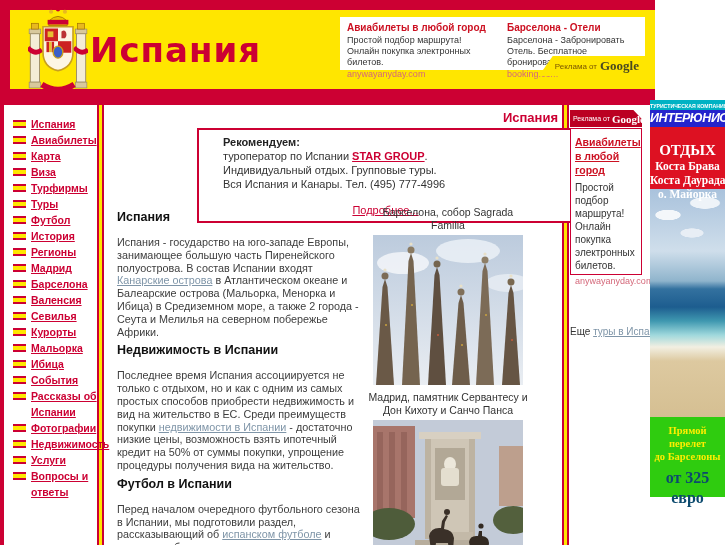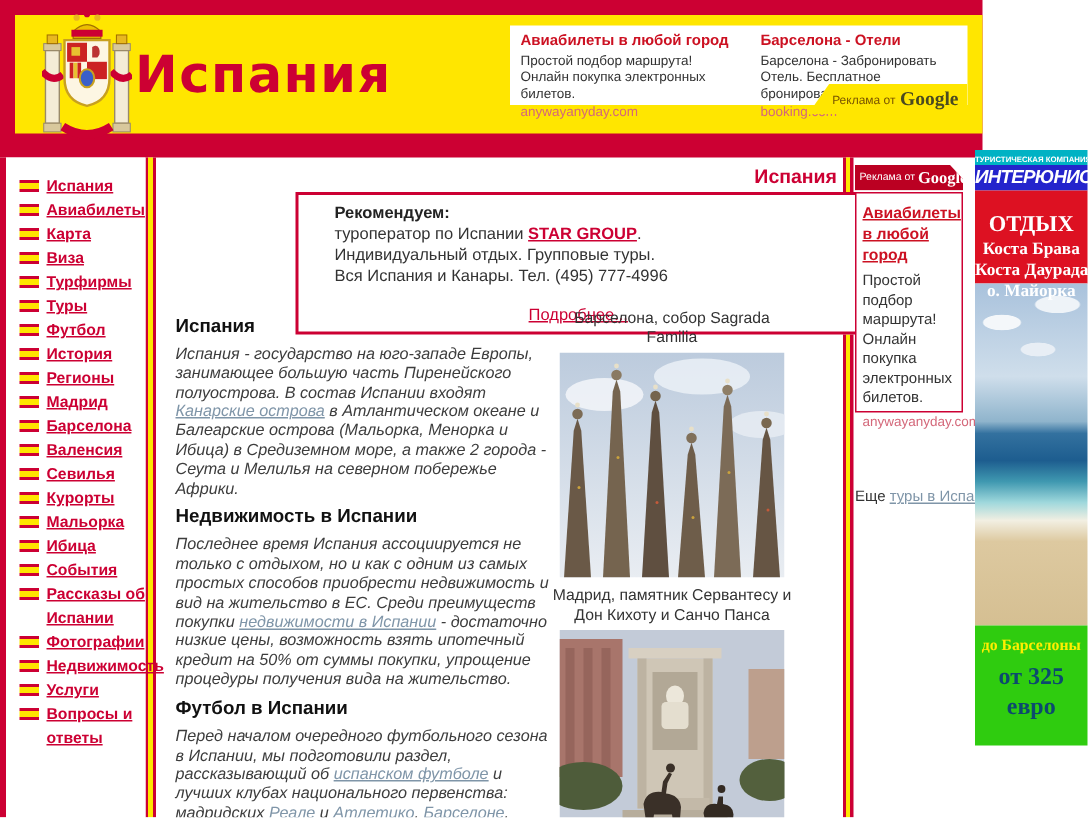--- a/index.html
+++ b/index.html
@@ -41,21 +41,21 @@
   .page-label{position:absolute;left:470px;top:110px;width:88px;text-align:right;font-size:13px;font-weight:bold;color:#cc0033;}
   .reco{position:absolute;left:197px;top:128px;width:325px;border:2px solid #cc0033;background:#fff;
     padding:5px 24px 4px;font-size:11px;line-height:14px;color:#333;}
   .reco b{color:#222;}
   .reco .rlink{color:#cc0033;font-weight:bold;text-decoration:underline;}
   .reco .more{text-align:center;margin-top:12px;}
   .reco .more a{color:#cc0033;text-decoration:underline;}
 
   .text-col{position:absolute;left:117px;top:211px;width:250px;font-size:10.8px;line-height:12.8px;color:#3d3d3d;}
   .text-col h3{font-size:12.5px;line-height:13px;color:#111;margin:0 0 6px;}
-  .text-col p{margin:0 0 6px;font-style:italic;}
+  .text-col p{margin:12px 0 6px;}
   .text-col a{color:#7f95a8;text-decoration:underline;}
 
   .photo-col{position:absolute;left:368px;top:206px;width:160px;text-align:center;font-size:10.5px;line-height:12.5px;color:#333;}
   .photo{display:block;margin:4px auto 6px;}
 
   
   .rightcol{position:absolute;left:570px;top:110px;width:72px;}
   .gtab2{height:17px;background:#bb0022;color:#fff;display:flex;align-items:center;gap:2px;padding:0 3px;
     clip-path:polygon(0 0,88% 0,100% 55%,100% 100%,0 100%);}
   .gtab2 .ab{font-size:7px;white-space:nowrap;}
@@ -364,18 +364,19 @@
     <div class="b-teal"><span>ТУРИСТИЧЕСКАЯ КОМПАНИЯ</span></div>
     <div class="b-blue">ИНТЕРЮНИОН</div>
     <div class="b-red">
       <div class="b-offer">ОТДЫХ</div>
       <div class="b-place">Коста Брава</div>
       <div class="b-place">Коста Даурада</div>
       <div class="b-place">о. Майорка</div>
     </div>
     <div class="b-beach"></div>
     <div class="b-green">
+      <div class="b-flight">Прямой перелет</div>
       <div class="b-flight">до Барселоны</div>
       <div class="b-price">от 325 евро</div>
     </div>
   </div>
 
 </div>
 
 </body></html>

